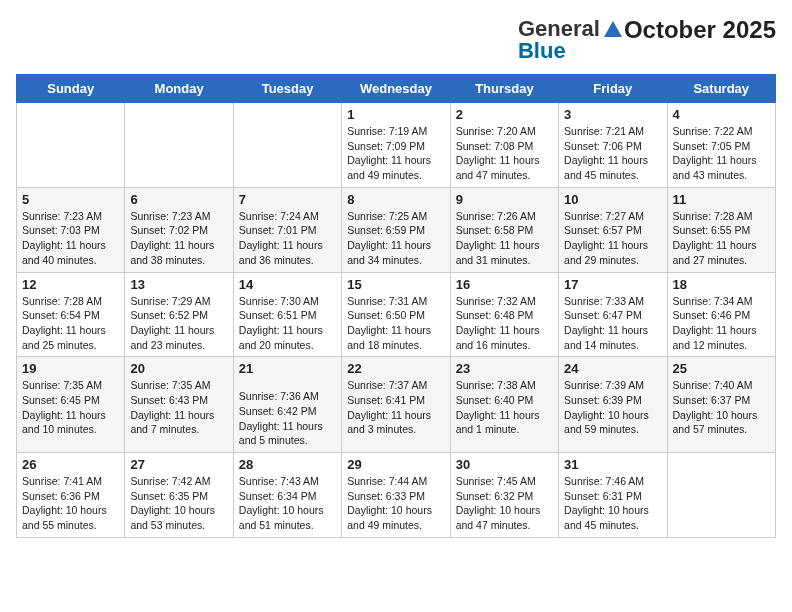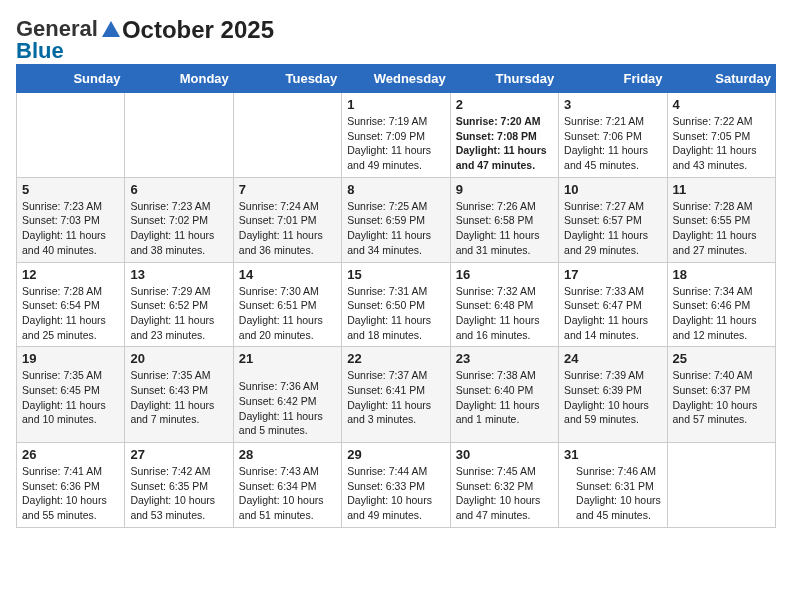--- a/index.html
+++ b/index.html
@@ -5,22 +5,23 @@
     * { box-sizing: border-box; margin: 0; padding: 0; }
     body {
       font-family: Arial, sans-serif;
       background: #fff;
       width: 792px;
       min-height: 612px;
       padding: 16px;
     }
     .header {
       display: flex;
-      justify-content: flex-start;
+      justify-content: flex-end;
       align-items: flex-start;
+      margin-bottom: 10px;
     }
     .logo {
       display: flex;
       flex-direction: column;
       align-items: flex-start;
     }
     .logo-text {
       font-size: 22px;
       font-weight: bold;
     }
@@ -42,21 +43,21 @@
       width: 100%;
       border-collapse: collapse;
       border: 1px solid #ccc;
     }
     .calendar th {
       background-color: #2a6bbf;
       color: #fff;
       font-size: 13px;
       font-weight: bold;
       padding: 6px 4px;
-      text-align: right;
+      text-align: center;
       border: 1px solid #2a6bbf;
     }
     .calendar td {
       border: 1px solid #ccc;
       vertical-align: top;
       padding: 4px 5px;
       width: 108px;
       min-height: 80px;
       font-size: 11px;
       color: #222;
@@ -116,21 +117,21 @@
         <td class="empty-cell"></td>
         <td class="empty-cell"></td>
         <td>
           <span class="day-num">1</span>
           <div class="day-info" style="white-space: pre-line;">Sunrise: 7:19 AM
 Sunset: 7:09 PM
 Daylight: 11 hours and 49 minutes.</div>
         </td>
         <td>
           <span class="day-num">2</span>
-          <div class="day-info" style="white-space: pre-line; font-weight: bold;">Sunrise: 7:20 AM
+          <div class="day-info" style="white-space: pre-line;">Sunrise: 7:20 AM
 Sunset: 7:08 PM
 Daylight: 11 hours and 47 minutes.</div>
         </td>
         <td>
           <span class="day-num">3</span>
           <div class="day-info" style="white-space: pre-line;">Sunrise: 7:21 AM
 Sunset: 7:06 PM
 Daylight: 11 hours and 45 minutes.</div>
         </td>
         <td>
@@ -298,20 +299,20 @@
 Daylight: 10 hours and 49 minutes.</div>
         </td>
         <td>
           <span class="day-num">30</span>
           <div class="day-info" style="white-space: pre-line;">Sunrise: 7:45 AM
 Sunset: 6:32 PM
 Daylight: 10 hours and 47 minutes.</div>
         </td>
         <td>
           <span class="day-num">31</span>
-          <div class="day-info" style="white-space: pre-line; margin-left: 12px;">Sunrise: 7:46 AM
+          <div class="day-info" style="white-space: pre-line;">Sunrise: 7:46 AM
 Sunset: 6:31 PM
 Daylight: 10 hours and 45 minutes.</div>
         </td>
         <td class="empty-cell"></td>
       </tr>
     </tbody>
 </table>
 
 </body></html>

